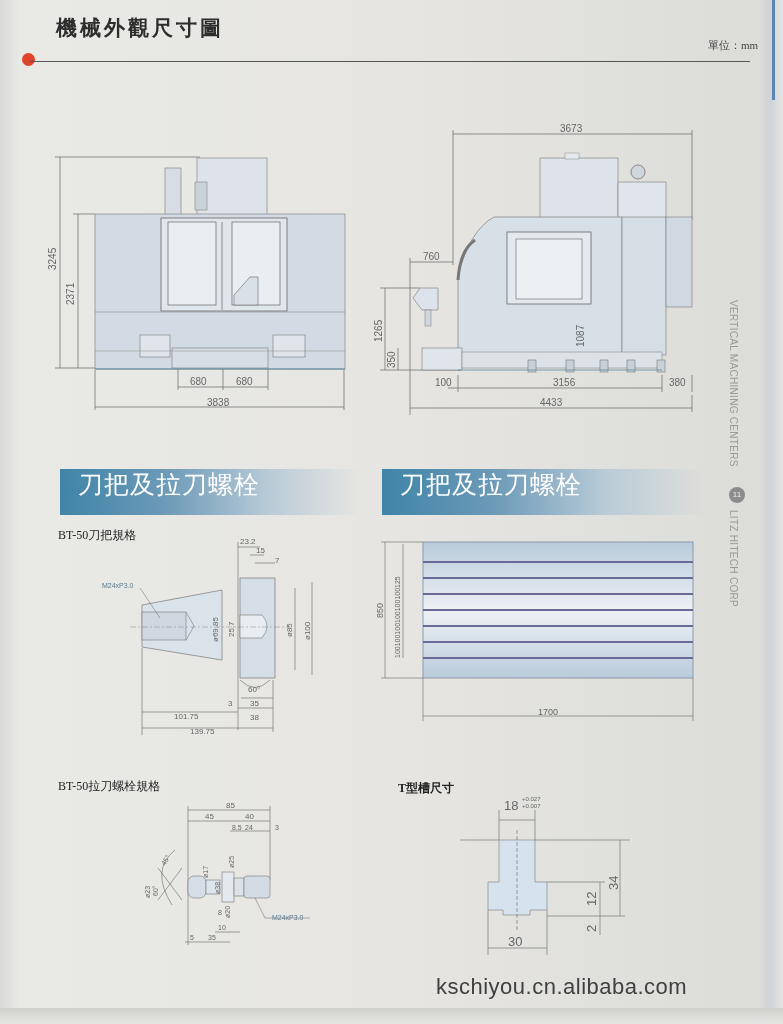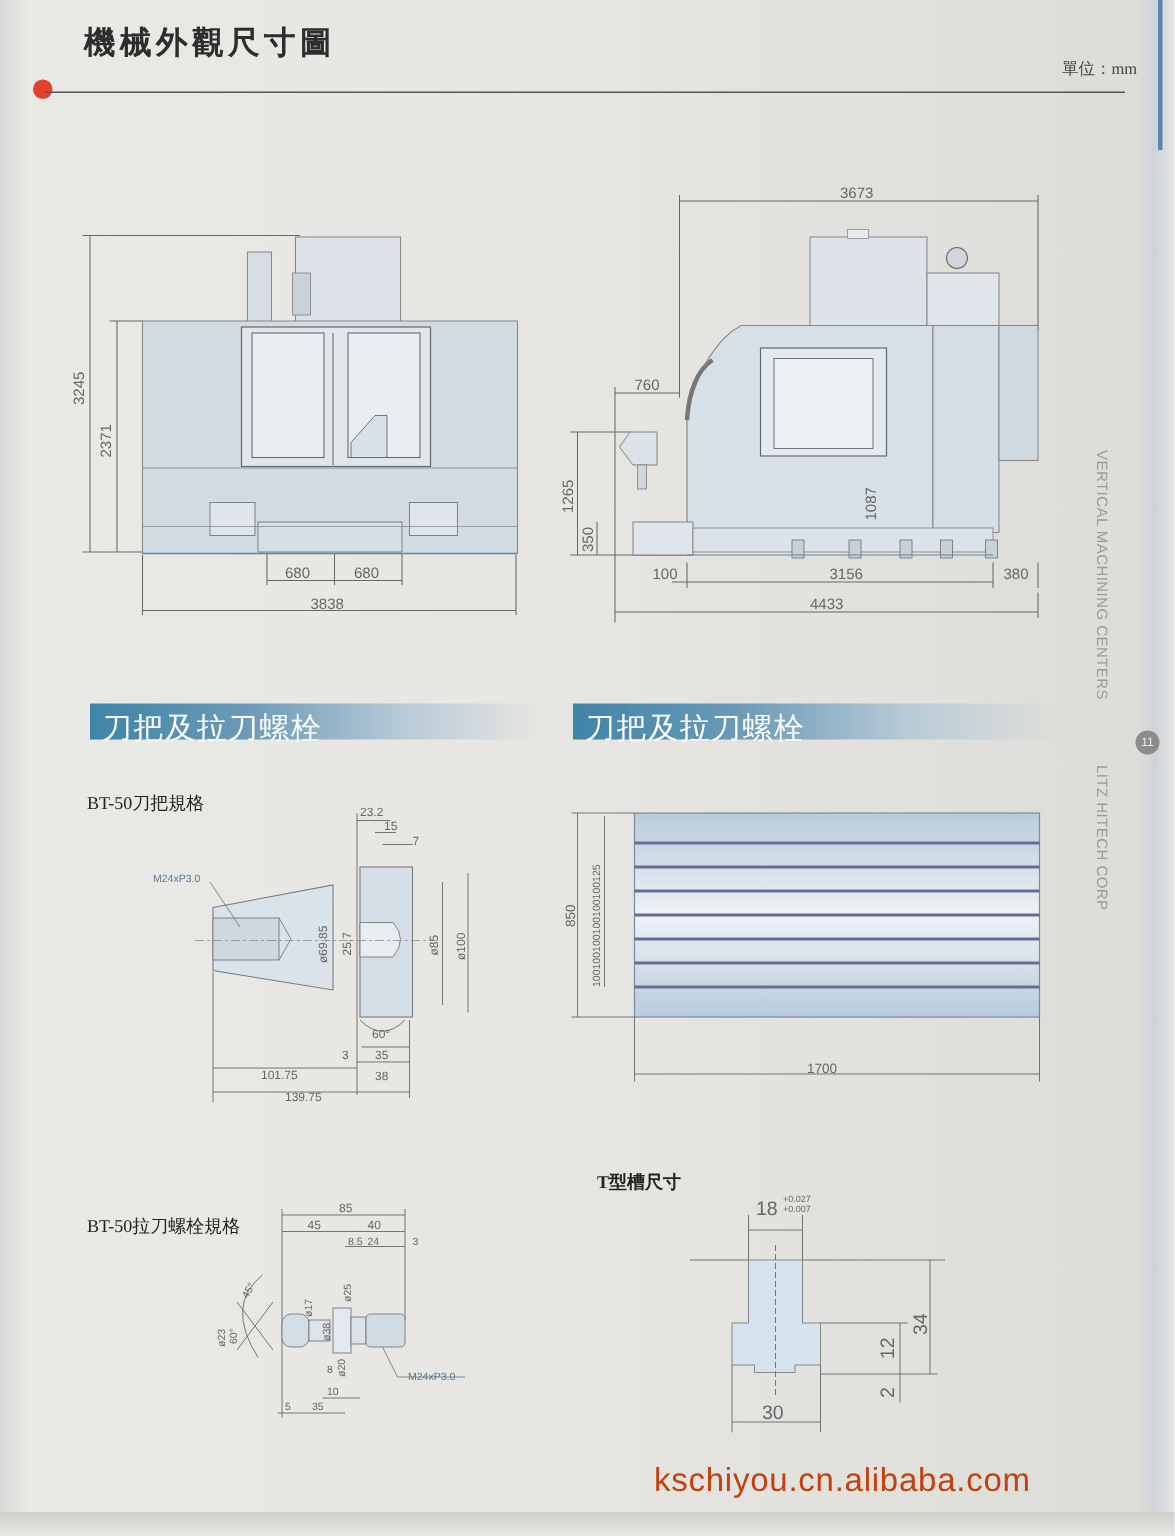--- a/index.html
+++ b/index.html
@@ -7,24 +7,24 @@
        background:linear-gradient(90deg,#d9d9d7 0px,#e9e9e6 20px,#e6e5e1 400px,#dcdcd8 760px,#cfd3d8 770px,#e4e4e2 783px);
        font-family:"Liberation Sans","DejaVu Sans",sans-serif;color:#333;}
   .abs{position:absolute;}
   .page-title{left:56px;top:14px;font-size:21px;font-weight:bold;letter-spacing:3px;color:#2d2d2d;font-family:"DejaVu Sans",sans-serif;}
   .title-rule{left:30px;top:61px;width:720px;height:1px;background:#555;}
   .title-dot{left:22px;top:53px;width:13px;height:13px;border-radius:50%;background:#e0432a;}
   .unit{left:708px;top:38px;font-size:11px;color:#444;font-family:Liberation Serif, serif;}
   .right-edge{left:772px;top:0;width:3px;height:100px;background:#5b86b4;}
   .side-text{left:726px;top:300px;width:20px;height:320px;}
   .side-text .vt{position:absolute;left:2px;writing-mode:vertical-rl;font-size:10px;color:#9a9a9a;letter-spacing:0.3px;white-space:nowrap;}
-  .page-badge{position:absolute;left:3px;top:187px;width:16px;height:16px;border-radius:50%;background:#8c8c8c;color:#eee;font-size:8px;line-height:16px;text-align:center;margin-left:28px;}
-  .section-bar{height:24px;background:linear-gradient(90deg,#3f84a8 0%,#6c9ab8 35%,#b9cbd7 70%,rgba(230,230,226,0) 100%);color:#fff;font-size:20px;line-height:32px;padding-left:8px;box-sizing:border-box;font-family:"DejaVu Sans",sans-serif;letter-spacing:1px;}
+  .page-badge{position:absolute;left:3px;top:187px;width:16px;height:16px;border-radius:50%;background:#8c8c8c;color:#eee;font-size:8px;line-height:16px;text-align:center;}
+  .section-bar{height:46px;background:linear-gradient(90deg,#3f84a8 0%,#6c9ab8 35%,#b9cbd7 70%,rgba(230,230,226,0) 100%);color:#fff;font-size:25px;line-height:32px;padding-left:18px;box-sizing:border-box;font-family:"DejaVu Sans",sans-serif;letter-spacing:1px;}
   .sub-title{font-size:12px;color:#222;font-family:Liberation Serif, serif;}
-  .watermark{left:436px;top:974px;font-size:22px;color:#c2410c;letter-spacing:0.5px;}
+  .watermark{left:436px;top:974px;font-size:22px;color:#404040;letter-spacing:0.5px;}
   .footer-band{left:0;top:1008px;width:783px;height:16px;background:linear-gradient(180deg,#cfcfcb,#e6e6e4);}
   svg text{font-family:"Liberation Sans","DejaVu Sans",sans-serif;}
 </style>
 </head>
 <body>
 
 <div class="abs page-title">機械外觀尺寸圖</div>
 <div class="abs title-dot"></div>
 <div class="abs title-rule"></div>
 <div class="abs unit">單位：mm</div>
@@ -198,21 +198,21 @@
     <line x1="28" y1="6" x2="28" y2="120"></line>
     <line x1="48" y1="140" x2="48" y2="183"></line>
       <line x1="318" y1="140" x2="318" y2="183"></line>
     <line x1="48" y1="178" x2="318" y2="178"></line>
   </g>
   <text x="8" y="80" font-size="9" fill="#666" transform="rotate(-90 8 80)">850</text>
   <text x="25" y="120" font-size="7" fill="#666" transform="rotate(-90 25 120)">100100100100100100125</text>
   <text x="163" y="177" font-size="9" fill="#666">1700</text>
 </svg>
 
-<div class="abs sub-title" style="left:58px;top:778px;margin-top:31px;">BT-50拉刀螺栓規格</div>
+<div class="abs sub-title" style="left:58px;top:778px;">BT-50拉刀螺栓規格</div>
 
 <svg class="abs" style="left:130px;top:800px;" width="200" height="150">
   <g stroke="#666" stroke-width="0.6" fill="none">
     <line x1="58" y1="10" x2="140" y2="10"></line>
       <line x1="58" y1="21" x2="100" y2="21"></line>
       <line x1="100" y1="21" x2="140" y2="21"></line>
     <line x1="100" y1="31" x2="140" y2="31"></line>
     <line x1="58" y1="6" x2="58" y2="145"></line>
       <line x1="140" y1="6" x2="140" y2="80"></line>
     <path d="M45 50 Q20 70 42 105"></path>

